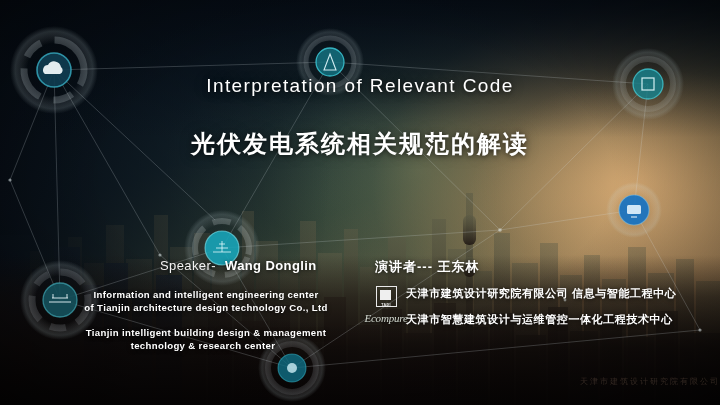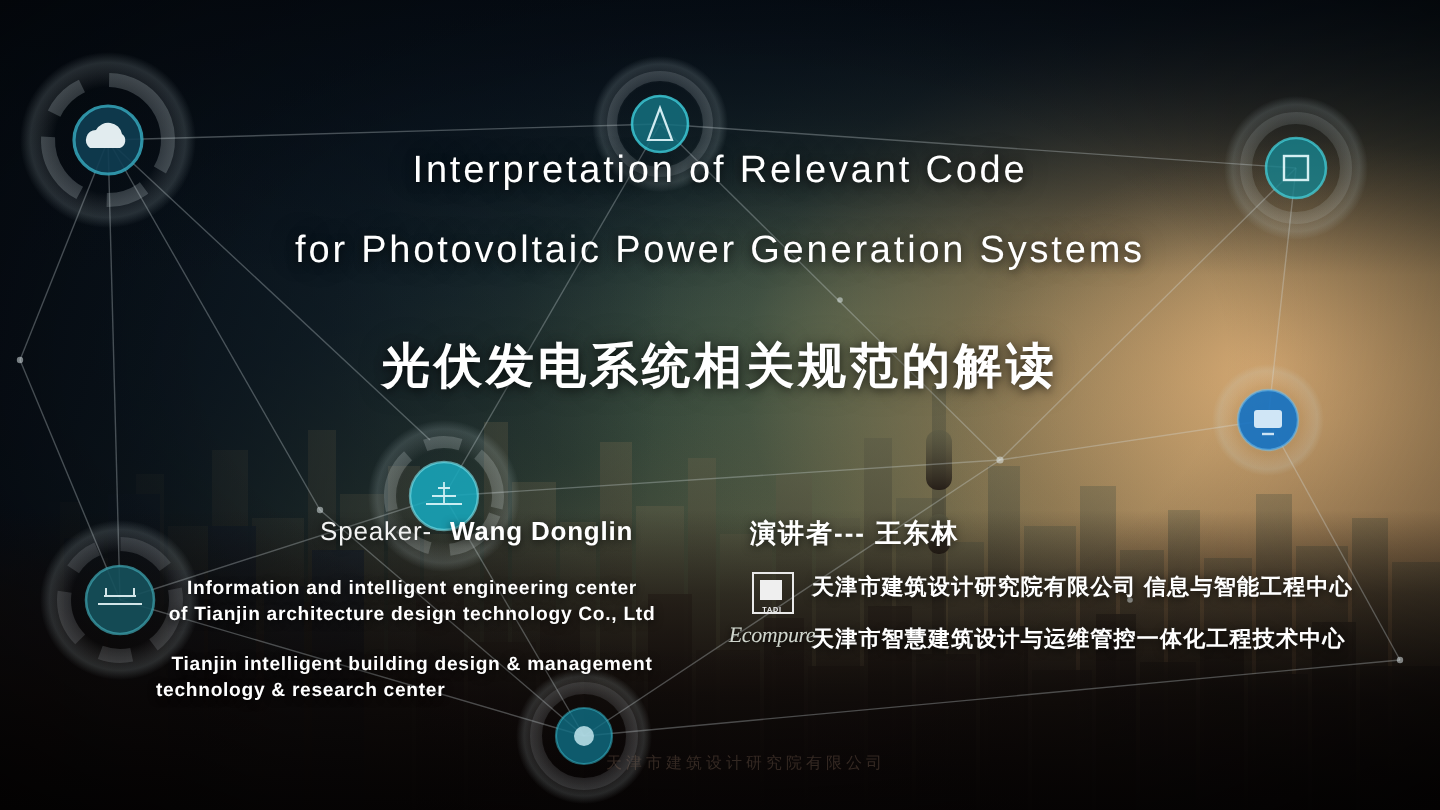--- a/index.html
+++ b/index.html
@@ -73,21 +73,21 @@
     letter-spacing:1px;white-space:nowrap;text-shadow:0 1px 4px rgba(0,0,0,0.7);
   }
 
   .orgs-left{
     position:absolute;left:78px;top:288px;width:256px;text-align:center;
     color:#ffffff;font-weight:700;font-size:9.6px;line-height:13px;
     letter-spacing:0.35px;text-shadow:0 1px 4px rgba(0,0,0,0.75);
   }
   .orgs-left .blk2{margin-top:12px;}
   .orgs-left .ln{white-space:nowrap;}
-  .orgs-left .ln.r{text-align:left;padding-right:6px;}
+  .orgs-left .ln.r{text-align:center;padding-right:6px;}
 
   .orgs-right{position:absolute;left:366px;top:286px;width:345px;}
   .org-row{display:flex;align-items:flex-start;height:26px;}
   .org-row + .org-row{margin-top:0;}
   .org-logo{flex:0 0 auto;width:40px;display:flex;align-items:center;justify-content:center;}
   .org-txt{
     color:#ffffff;font-weight:700;font-size:11px;letter-spacing:0.6px;
     white-space:nowrap;text-shadow:0 1px 4px rgba(0,0,0,0.8);
   }
 
@@ -101,21 +101,21 @@
     font-size:3.6px;color:#f0f0f0;letter-spacing:0.4px;font-weight:700;
   }
   
   .ecom{
     color:#dfe6dd;font-size:11px;font-style:italic;font-weight:400;letter-spacing:-0.2px;
     font-family:"Liberation Serif","DejaVu Serif",serif;opacity:0.92;white-space:nowrap;
     text-shadow:0 1px 3px rgba(0,0,0,0.8);
   }
 
   .footnote{
-    position:absolute;left:12px;right:0;top:376px;text-align:center;
+    position:absolute;left:12px;right:0;top:376px;text-align:right;
     color:rgba(150,120,100,0.30);font-size:8px;letter-spacing:2px;white-space:nowrap;padding-left:14px;
   }
 </style>
 </head>
 <body>
 
 <div id="slide">
 
   <div class="bg-layer sky"></div>
 
@@ -316,21 +316,20 @@
         <circle cx="500" cy="230" r="1.8"></circle>
         <circle cx="700" cy="330" r="1.6"></circle>
         <circle cx="420" cy="150" r="1.4"></circle>
         <circle cx="565" cy="300" r="1.4"></circle>
       </g>
     </svg>
   </div>
 
   <div class="titles">
     <div class="t-en1">Interpretation of Relevant Code</div>
-    <div class="t-en2">for Photovoltaic Power Generation Systems</div>
     <div class="t-cn">光伏发电系统相关规范的解读</div>
   </div>
 
   <div class="speaker-row">
     <div class="sp-en">
       <span>Speaker-</span><b>Wang Donglin</b>
     </div>
     <div class="sp-cn">演讲者--- 王东林</div>
   </div>
 

